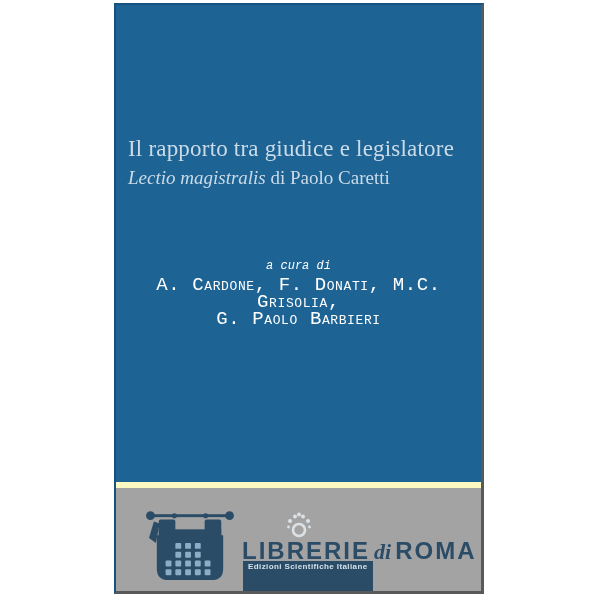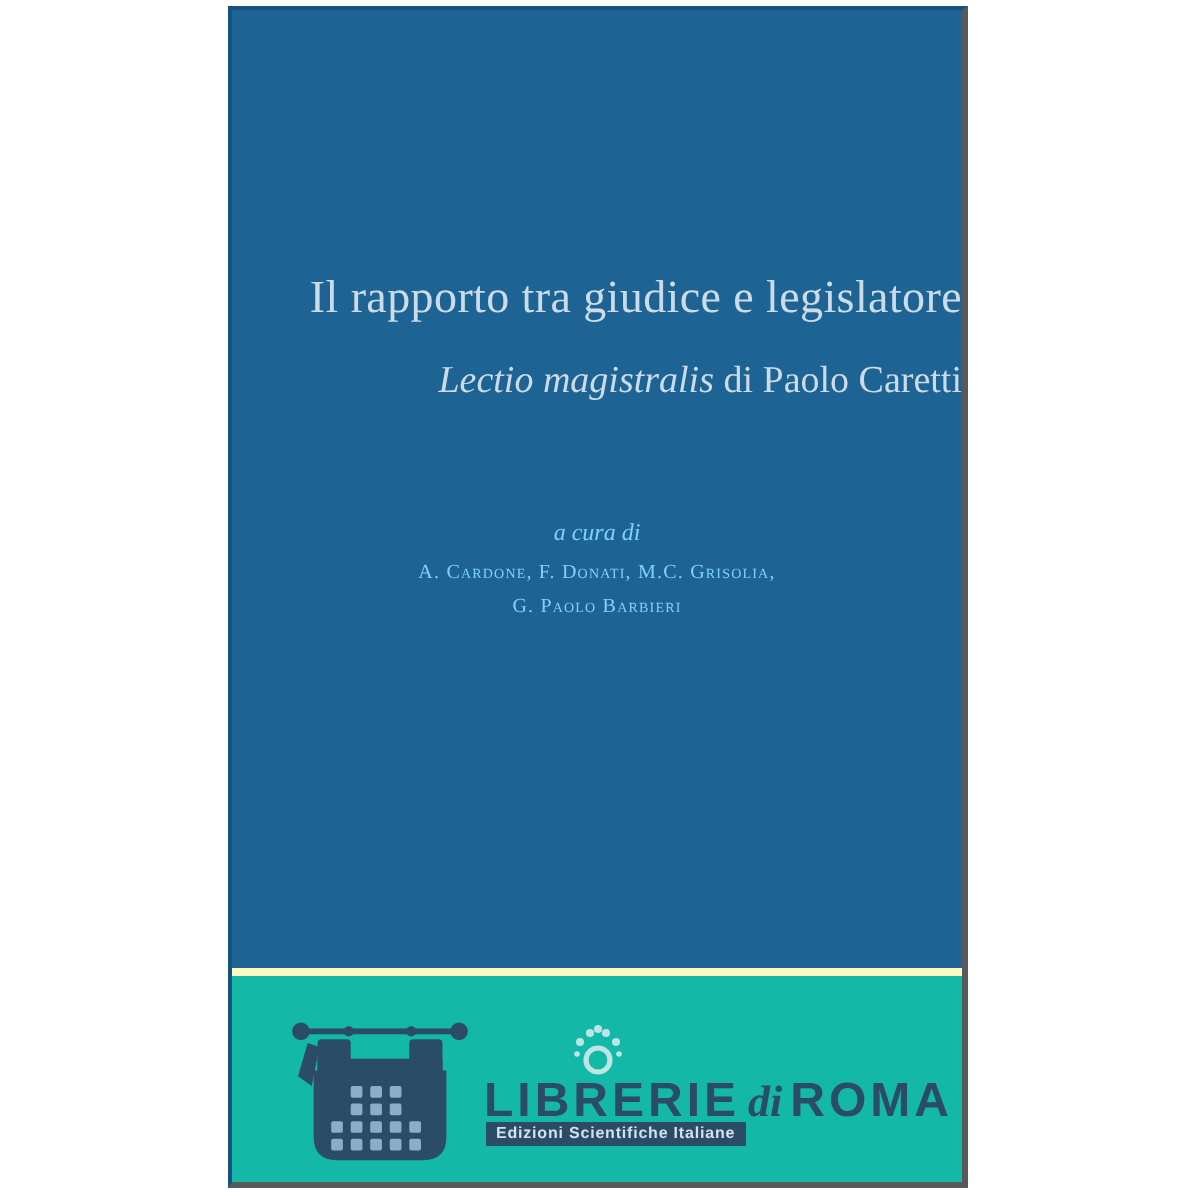--- a/index.html
+++ b/index.html
@@ -25,65 +25,66 @@
     height: 591px;
     box-sizing: border-box;
     background: #1d6394;
     border-top: 2px solid #175180;
     border-left: 2px solid #175180;
     border-right: 3px solid #58595b;
     border-bottom: 3px solid #58595b;
   }
   .title-block {
     position: absolute;
-    left: 0;
+    left: 12px;
     top: 131px;
     width: 100%;
-    text-align: right;
+    text-align: left;
     color: #ccdbe8;
   }
   .title-line {
     font-size: 23px;
     line-height: 26px;
     letter-spacing: 0.2px;
   }
   .subtitle {
-    margin-top: 18px;
+    margin-top: 5px;
     font-size: 19px;
     line-height: 22px;
     color: #ccdbe8;
   }
   .subtitle .it { font-style: italic; }
   .curator-block {
     position: absolute;
     left: 0;
     top: 254px;
     width: 100%;
     text-align: center;
-    color: #7dd3fc;
+    color: #ffffff;
+    font-family: Liberation Mono, monospace;
   }
   .cura {
     font-size: 12px;
     font-style: italic;
     margin-bottom: 4px;
   }
   .names {
-    font-size: 10px;
+    font-size: 19px;
     line-height: 17px;
     font-variant: small-caps;
     letter-spacing: 0.6px;
   }
   .band {
     position: absolute;
     left: 0;
     bottom: 0;
     width: 100%;
     height: 103px;
-    background: #14b8a6;
-    border-top: 4px solid #fef9c3;
+    background: #a3a3a3;
+    border-top: 6px solid #fef9c3;
   }
   .typewriter {
     position: absolute;
     left: 28px;
     top: 14px;
   }
   .emblem {
     position: absolute;
     left: 170px;
     top: 23px;
@@ -113,21 +114,21 @@
     position: absolute;
     left: 127px;
     top: 73px;
     background: #2b4c67;
     color: #d3e1eb;
     font-family: "Liberation Sans", sans-serif;
     font-weight: bold;
     font-size: 8px;
     line-height: 9px;
     letter-spacing: 0.4px;
-    padding: 1px 5px 2px 5px;
+    padding: 1px 5px 20px 5px;
     white-space: nowrap;
   }
 </style>
 </head>
 <body>
 
 <div class="stage">
   <div class="cover">
 
     <div class="title-block">

